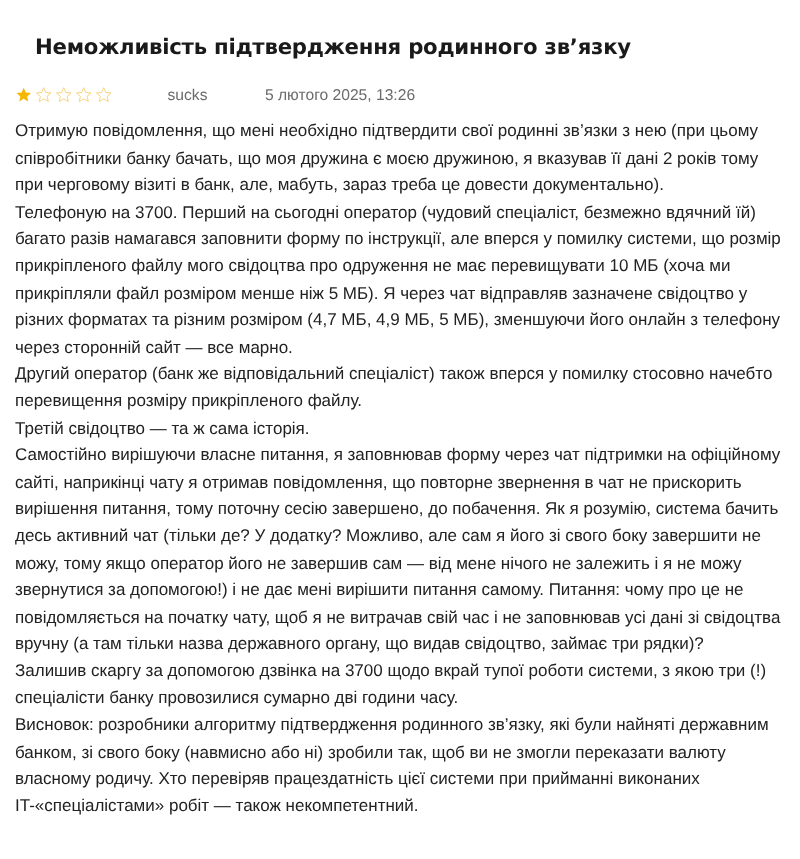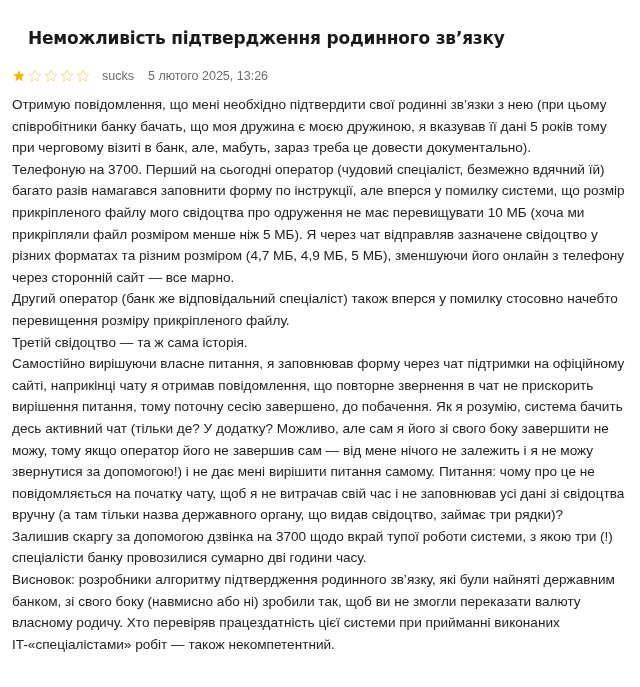--- a/index.html
+++ b/index.html
@@ -1,19 +1,19 @@
 <!DOCTYPE html>
 <html><head>
 <meta charset="utf-8">
 <style>
   html, body { margin: 0; padding: 0; background: #ffffff; }
   body { width: 640px; height: 687px; overflow: hidden; font-family: "Liberation Sans", sans-serif; color: #1a1a1a; }
   .review { padding: 0 12px; }
   .title { font-family: "DejaVu Sans", sans-serif; font-weight: bold; font-size: 17px; margin: 16px; padding-top: 10px; height: 24px; line-height: 24px; letter-spacing: -0.2px; }
-  .meta { display: flex; align-items: center; margin-top: 7px; height: 20px; font-size: 12.5px; color: #6b6b6b; }
+  .meta { display: flex; align-items: center; margin-top: 7px; height: 20px; font-size: 12.5px; color: #6b6b6b; gap: 32px; }
   .stars { display: flex; gap: 2px; margin-right: 12px; }
   .star { width: 14px; height: 14px; display: inline-block; }
   .author { margin-right: 14px; }
   .body { margin-top: 8px; font-size: 13.6px; line-height: 21.6px; color: #222; }
   .body p { margin: 0; }
 </style>
 </head>
 <body>
 
 <div class="review">
@@ -35,21 +35,21 @@
         </svg>
       <svg class="star" viewBox="0 0 24 24">
           <path d="M12 2l2.9 6.6 7.1.6-5.4 4.7 1.6 7L12 17.3 5.8 20.9l1.6-7L2 9.2l7.1-.6z" fill="none" stroke="#f3d27a" stroke-width="1.3"></path>
         </svg>
     </div>
     <span class="author">sucks</span>
     <span class="date">5 лютого 2025, 13:26</span>
   </div>
 
   <div class="body">
-    <p>Отримую повідомлення, що мені необхідно підтвердити свої родинні зв’язки з нею (при цьому співробітники банку бачать, що моя дружина є моєю дружиною, я вказував її дані 5 років тому при черговому візиті в банк, але, мабуть, зараз треба це довести документально).</p>
+    <p>Отримую повідомлення, що мені необхідно підтвердити свої родинні зв’язки з нею (при цьому співробітники банку бачать, що моя дружина є моєю дружиною, я вказував її дані 2 років тому при черговому візиті в банк, але, мабуть, зараз треба це довести документально).</p>
     <p>Телефоную на 3700. Перший на сьогодні оператор (чудовий спеціаліст, безмежно вдячний їй) багато разів намагався заповнити форму по інструкції, але вперся у помилку системи, що розмір прикріпленого файлу мого свідоцтва про одруження не має перевищувати 10 МБ (хоча ми прикріпляли файл розміром менше ніж 5 МБ). Я через чат відправляв зазначене свідоцтво у різних форматах та різним розміром (4,7 МБ, 4,9 МБ, 5 МБ), зменшуючи його онлайн з телефону через сторонній сайт — все марно.</p>
     <p>Другий оператор (банк же відповідальний спеціаліст) також вперся у помилку стосовно начебто перевищення розміру прикріпленого файлу.</p>
     <p>Третій свідоцтво — та ж сама історія.</p>
     <p>Самостійно вирішуючи власне питання, я заповнював форму через чат підтримки на офіційному сайті, наприкінці чату я отримав повідомлення, що повторне звернення в чат не прискорить вирішення питання, тому поточну сесію завершено, до побачення. Як я розумію, система бачить десь активний чат (тільки де? У додатку? Можливо, але сам я його зі свого боку завершити не можу, тому якщо оператор його не завершив сам — від мене нічого не залежить і я не можу звернутися за допомогою!) і не дає мені вирішити питання самому. Питання: чому про це не повідомляється на початку чату, щоб я не витрачав свій час і не заповнював усі дані зі свідоцтва вручну (а там тільки назва державного органу, що видав свідоцтво, займає три рядки)?</p>
     <p>Залишив скаргу за допомогою дзвінка на 3700 щодо вкрай тупої роботи системи, з якою три (!) спеціалісти банку провозилися сумарно дві години часу.</p>
     <p>Висновок: розробники алгоритму підтвердження родинного зв’язку, які були найняті державним банком, зі свого боку (навмисно або ні) зробили так, щоб ви не змогли переказати валюту власному родичу. Хто перевіряв працездатність цієї системи при прийманні виконаних IT-«спеціалістами» робіт — також некомпетентний.</p>
 
   </div>
 </div>
 

